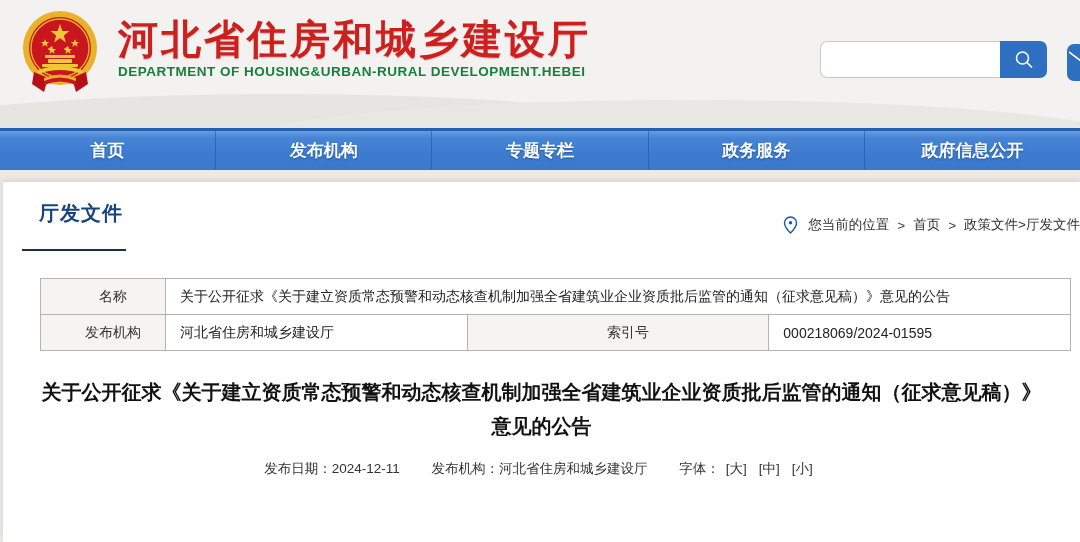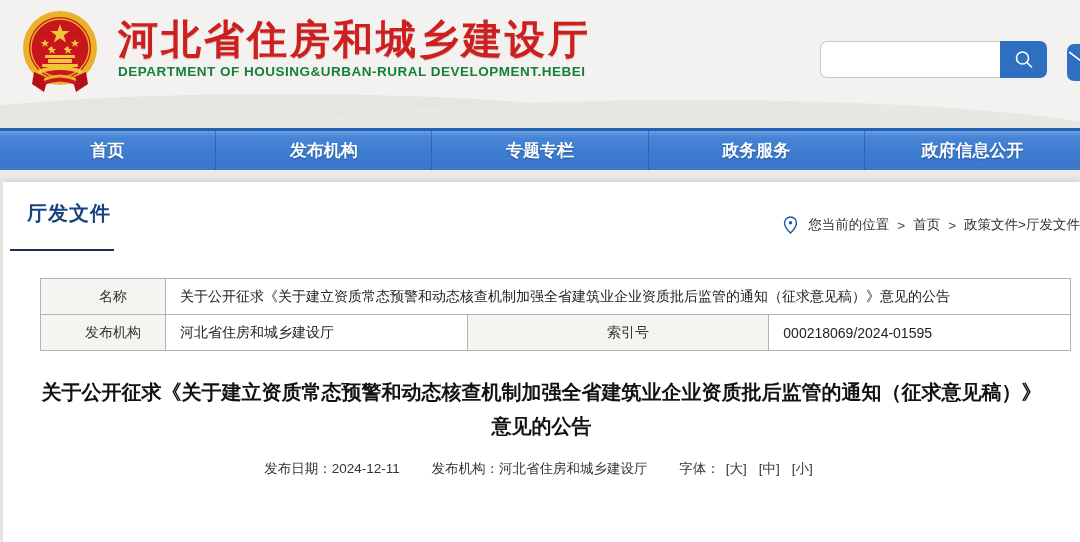--- a/index.html
+++ b/index.html
@@ -64,21 +64,21 @@
   }
   .nav-item:first-child { border-left:none; }
 
   
   .content-card {
     position:absolute; left:3px; right:0; top:182px; bottom:0;
     background:#fff; box-shadow:0 -2px 6px rgba(0,0,0,.10);
   }
   .card-head {
     display:flex; justify-content:space-between; align-items:flex-start;
-    padding:18px 0 0 24px; height:62px;
+    padding:18px 0 0 36px; height:62px;
   }
   .section-title {
     color:#17437f; font-size:20px; font-weight:bold; letter-spacing:1px;
   }
   .section-underline {
     width:104px; height:2px; background:#1c2f52; margin:22px 0 0 -17px;
   }
   .breadcrumb {
     margin-top:16px; font-size:13.5px; color:#333; white-space:nowrap;
     display:flex; align-items:center; overflow:hidden; flex:0 0 auto;

